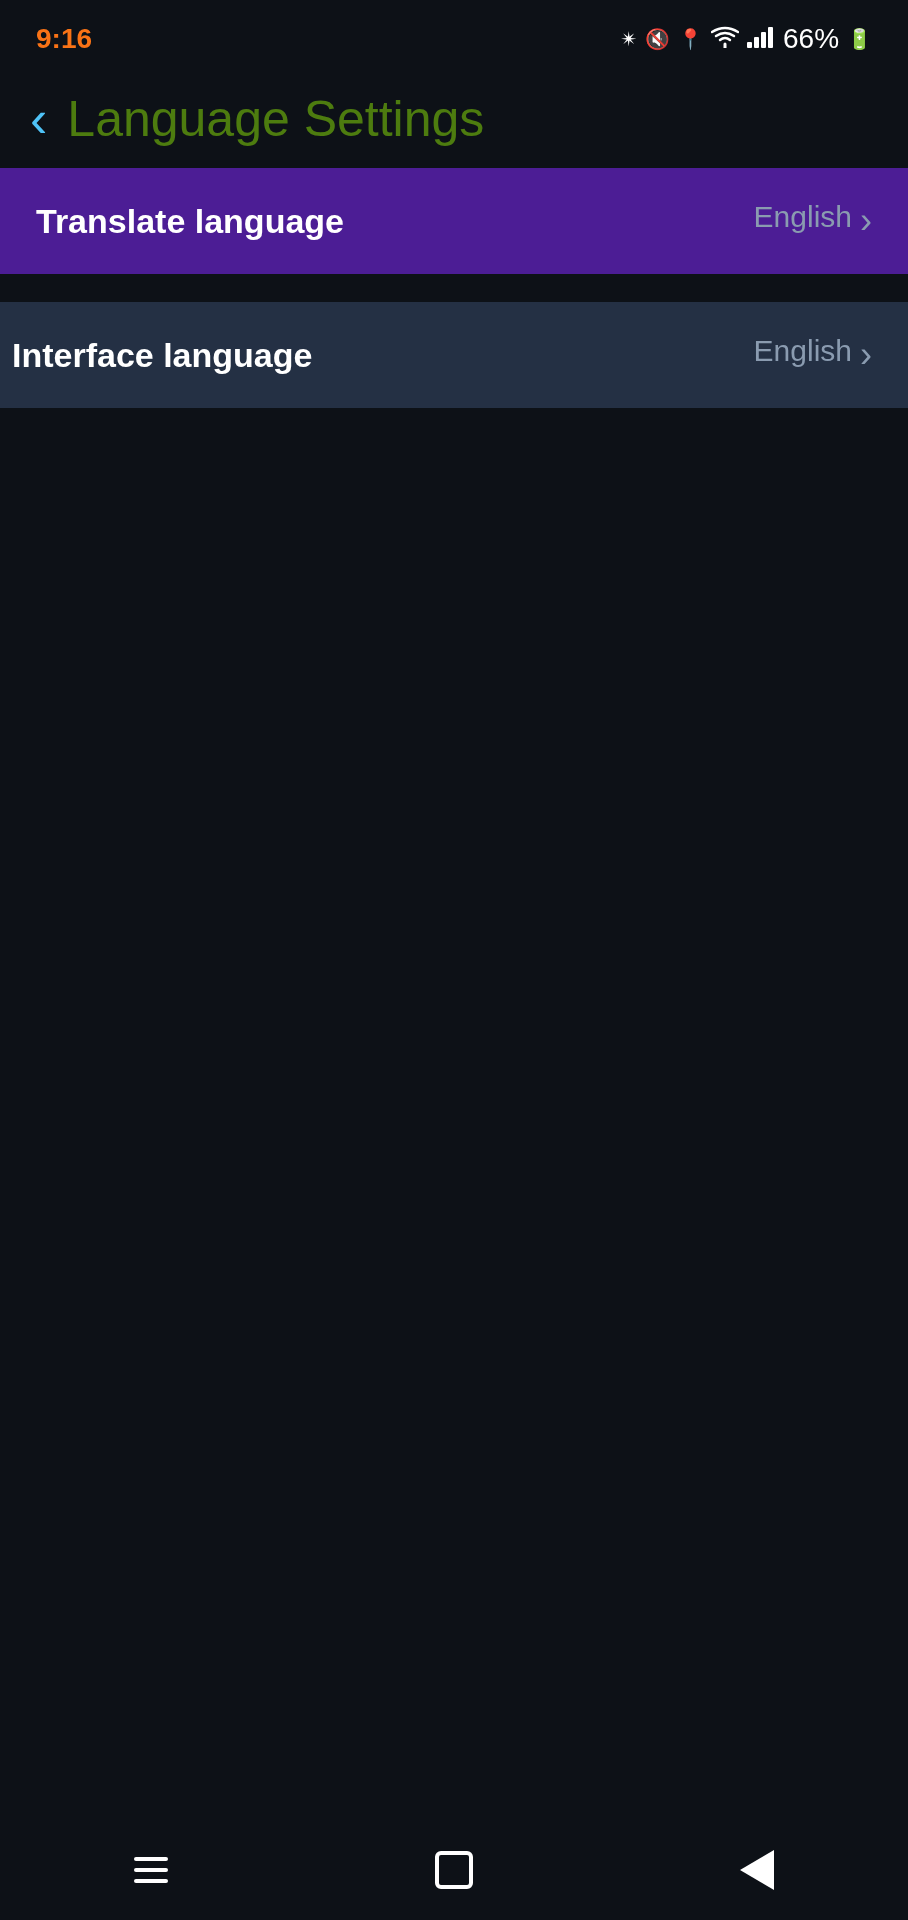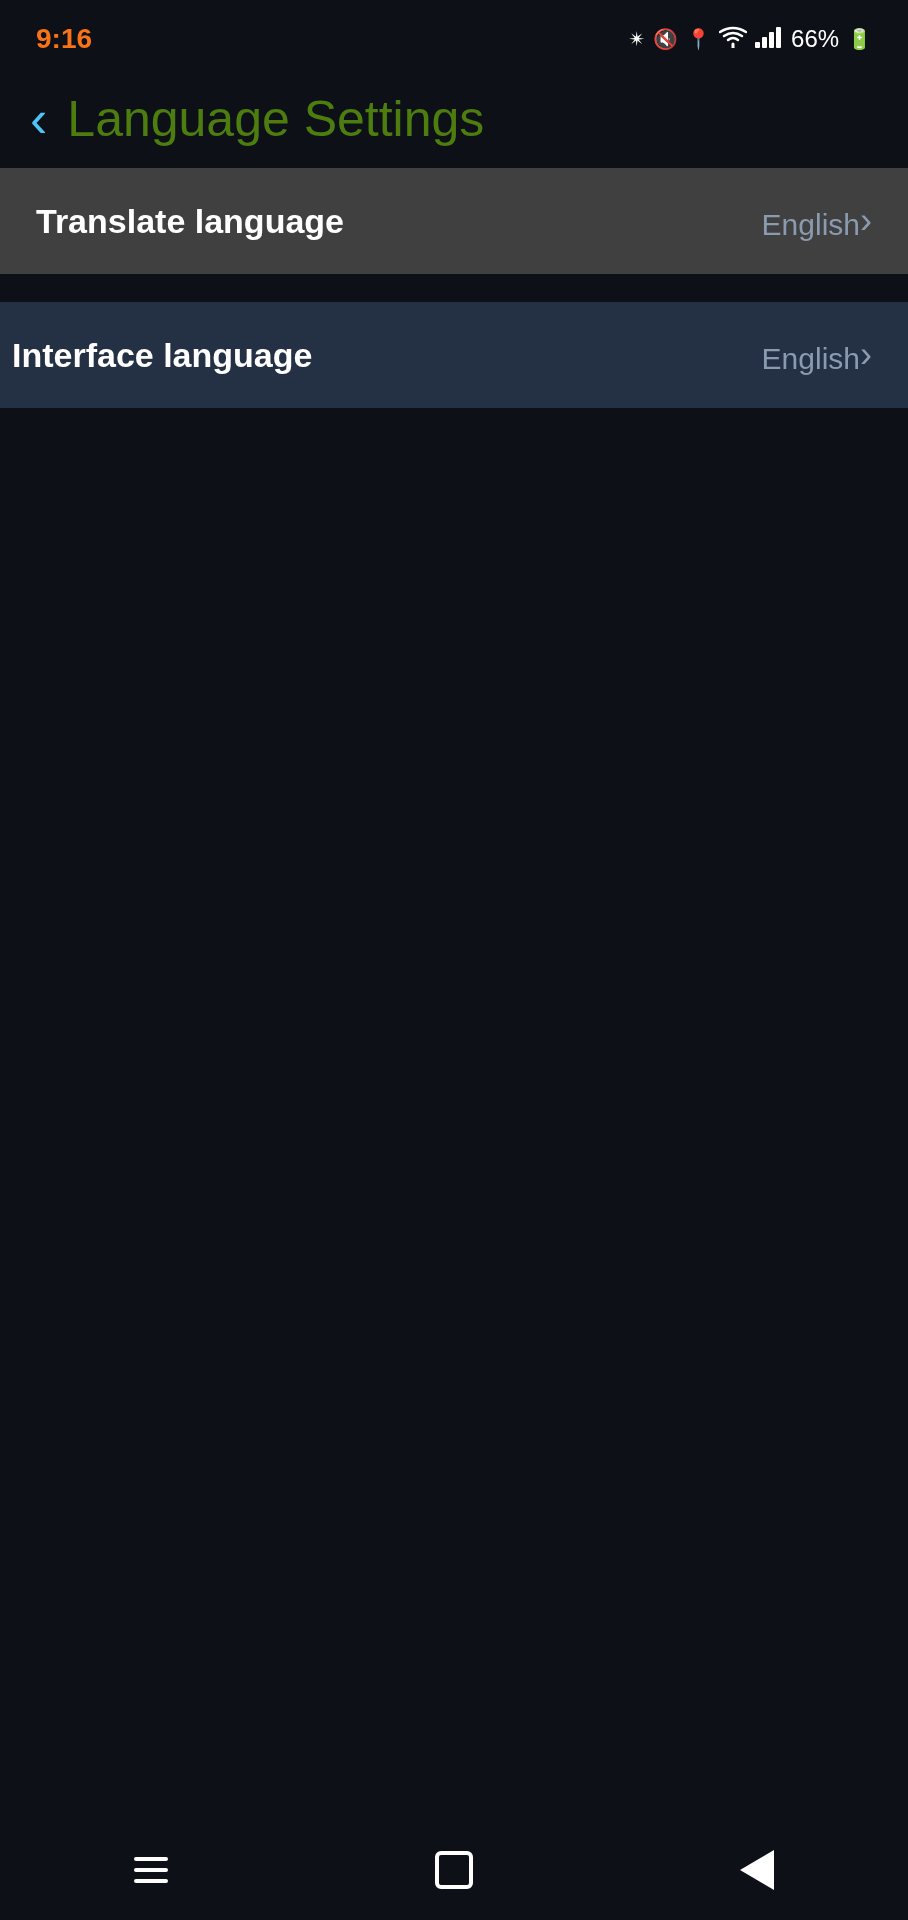--- a/index.html
+++ b/index.html
@@ -72,34 +72,35 @@
       color: #8a9bb0;
       font-weight: 400;
     }
 
     
     .settings-row {
       display: flex;
       justify-content: space-between;
       align-items: center;
       padding: 32px 36px;
-      background-color: #404040;
+      background-color: #4c1d95;
       cursor: pointer;
       min-height: 90px;
     }
 
     .settings-row-label {
       font-size: 34px;
       font-weight: 600;
       color: #ffffff;
     }
 
     .settings-row-value {
       display: flex;
-      align-items: flex-end;
+      align-items: flex-start;
+      gap: 8px;
       font-size: 30px;
       color: #8a9bb0;
     }
 
     .chevron-right {
       font-size: 28px;
       color: #8a9bb0;
     }
 
     
@@ -193,21 +194,21 @@
 
     <span style="font-size:20px;">
       <svg width="28" height="22" viewBox="0 0 28 22" fill="none">
         <rect x="0" y="16" width="5" height="6" fill="white" rx="1"></rect>
         <rect x="7" y="11" width="5" height="11" fill="white" rx="1"></rect>
         <rect x="14" y="6" width="5" height="16" fill="white" rx="1"></rect>
         <rect x="21" y="1" width="5" height="21" fill="white" rx="1"></rect>
       </svg>
     </span>
 
-    <span style="font-size:24px;">66%</span>
+    <span style="font-size:28px;">66%</span>
     <span style="font-size:20px;">🔋</span>
   </div>
 </div>
 
 <div class="header">
   <span class="back-button" style="font-size:52px; color:#4fc3f7; font-weight:300; line-height:1;">‹</span>
   <span class="page-title">Language Settings</span>
 </div>
 
 <div class="content">

